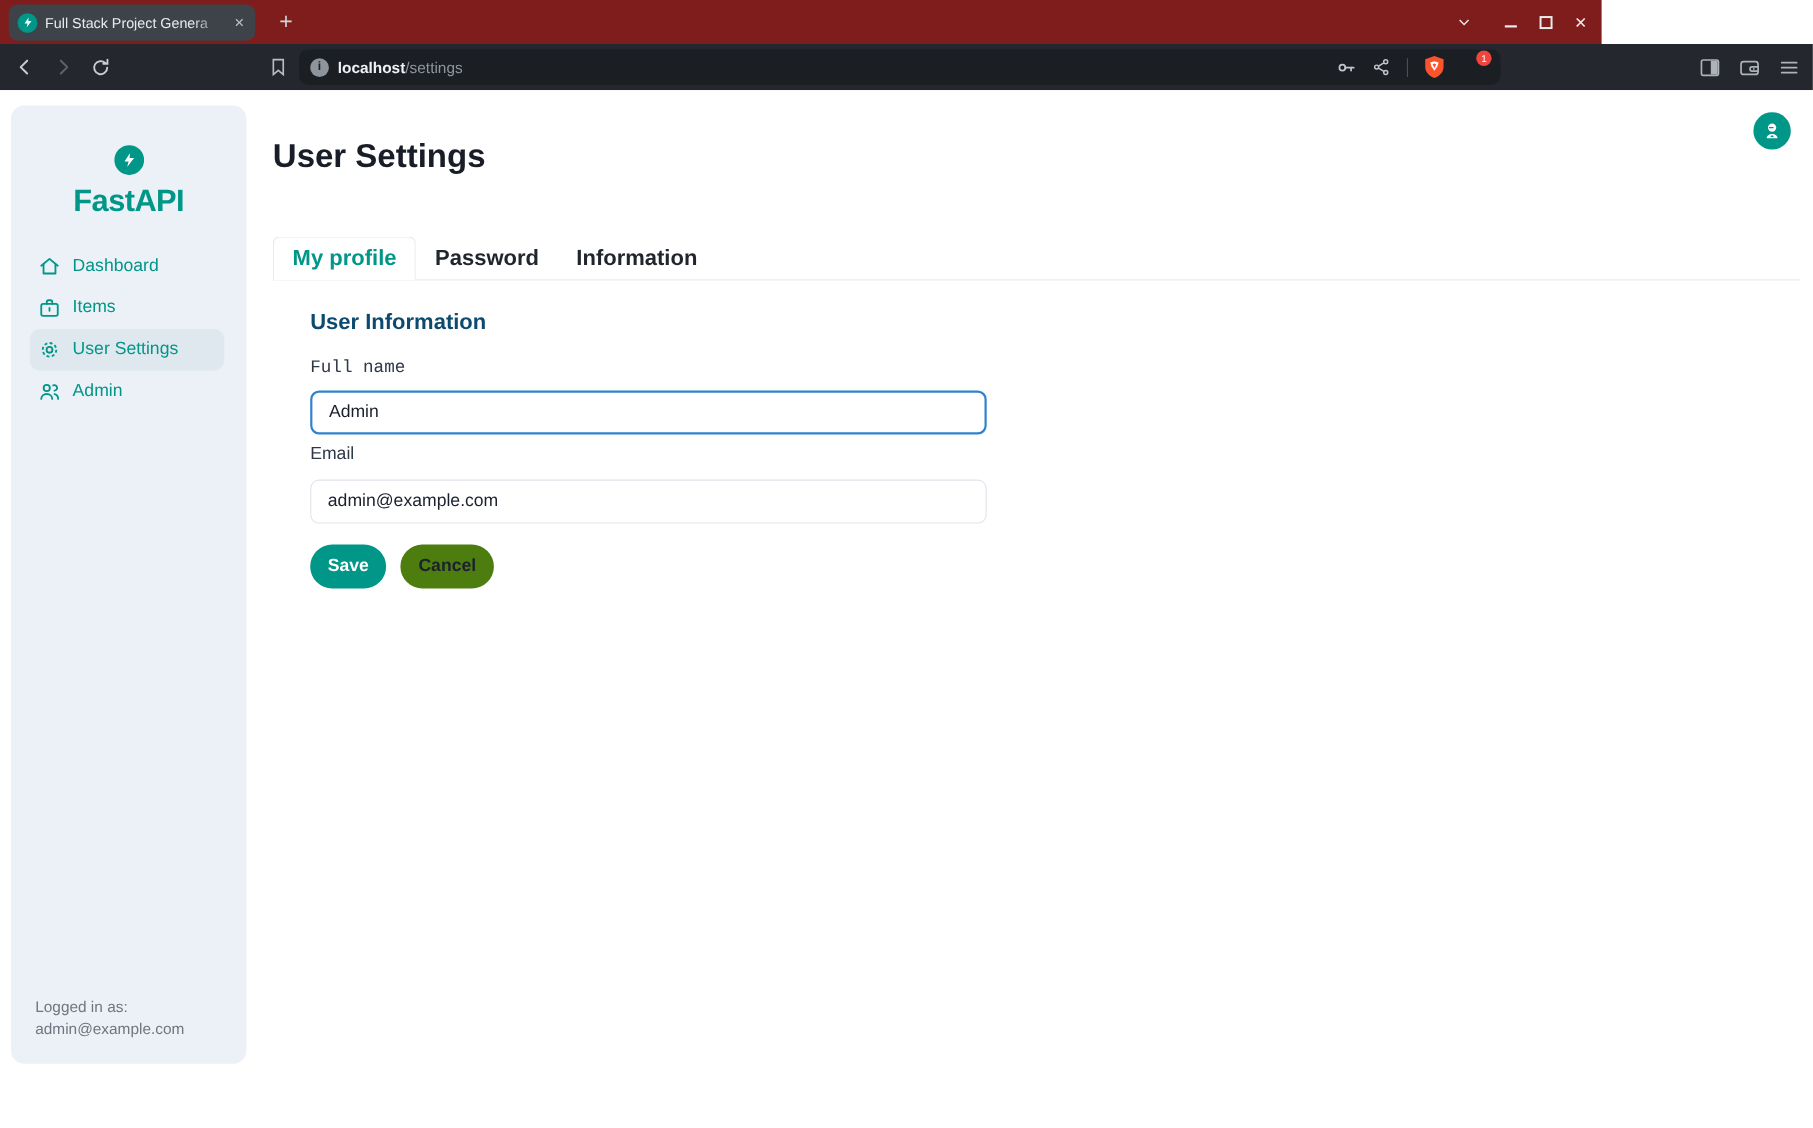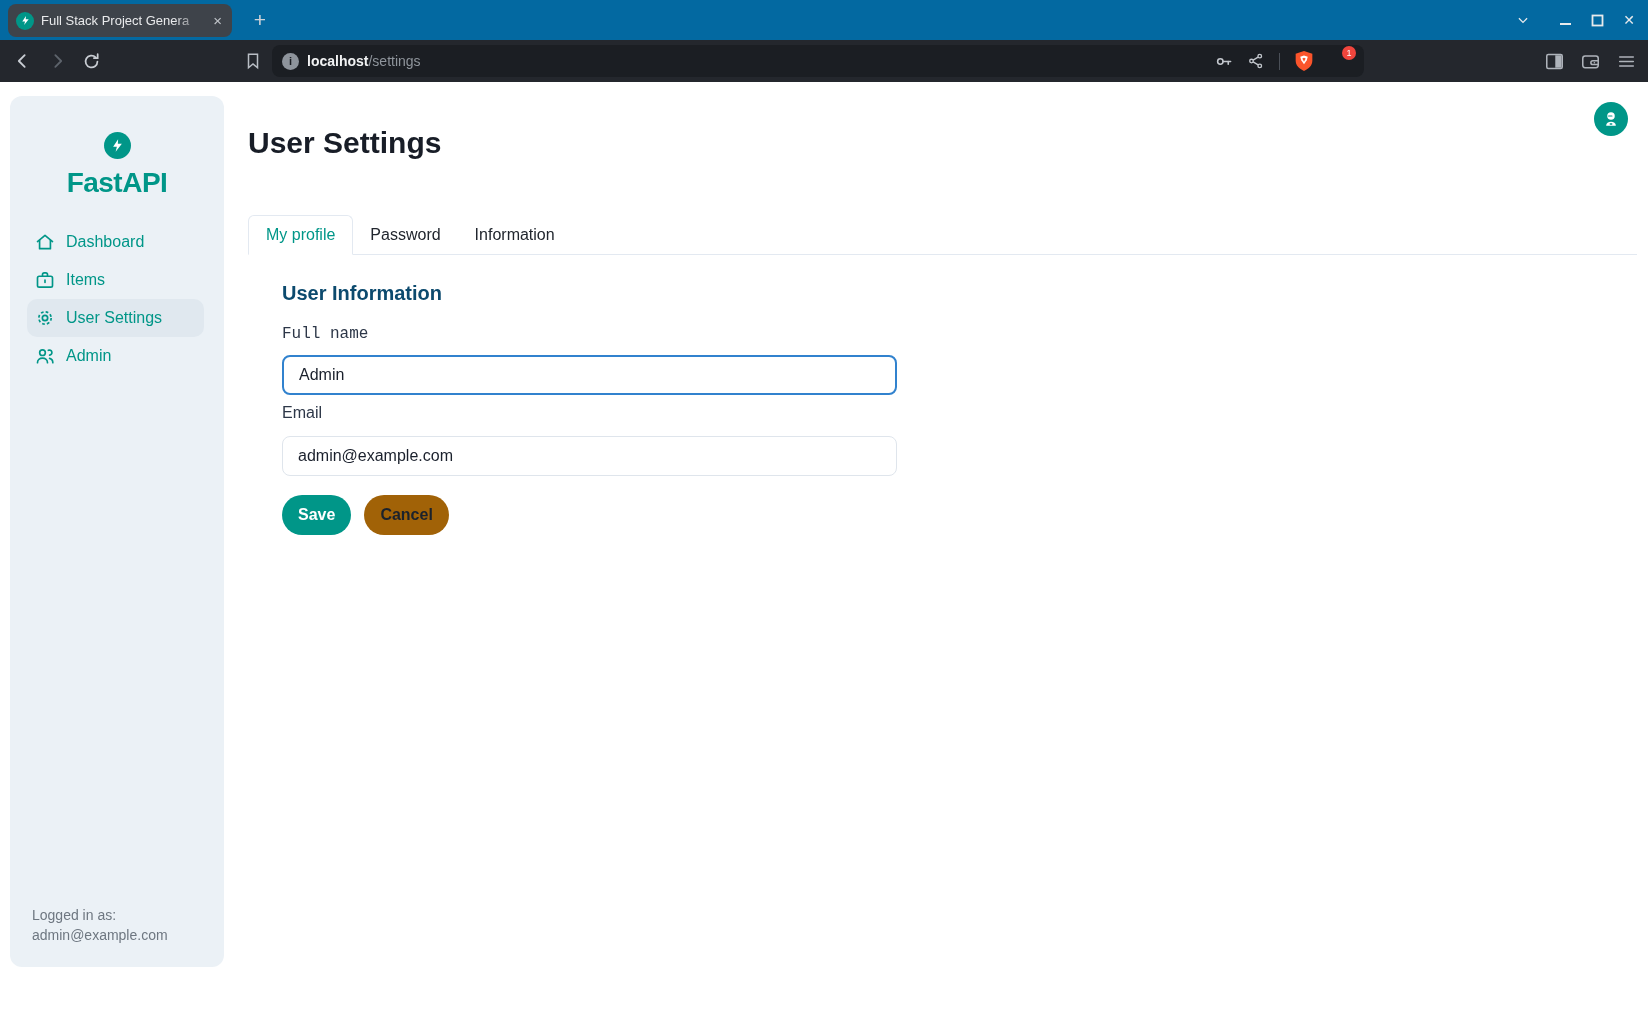--- a/index.html
+++ b/index.html
@@ -1,20 +1,20 @@
 <!DOCTYPE html>
 <html><head>
 <meta charset="utf-8">
 <style>
   * { margin:0; padding:0; box-sizing:border-box; }
   html,body { width:1648px; height:1025px; overflow:hidden; background:#fff;
     font-family:"Liberation Sans", sans-serif; }
 
   
-  .tabbar { position:absolute; left:0; top:0; width:1648px; height:40px; background:#0369a1; }
+  .tabbar { position:absolute; left:0; top:0; width:1456px; height:40px; background:#7f1d1d; }
   .tab { position:absolute; left:8px; top:4px; width:224px; height:33px; background:#3e434a;
     border-radius:8px; display:flex; align-items:center; padding:0 8px; gap:7px; }
   .favicon { width:18px; height:18px; border-radius:50%; background:#009688; flex:0 0 auto;
     display:flex; align-items:center; justify-content:center; }
   .tab-title { color:#e9eaec; font-size:13px; white-space:nowrap; overflow:hidden; flex:1;
     -webkit-mask-image:linear-gradient(90deg,#000 82%,transparent); mask-image:linear-gradient(90deg,#000 82%,transparent); }
   .tab-close { color:#c0c4c9; font-size:15px; line-height:1; cursor:pointer; padding:0 2px; }
   .newtab { position:absolute; left:246px; top:6px; width:28px; height:28px; color:#cfd3d8;
     font-size:21px; display:flex; align-items:center; justify-content:center; border-radius:6px; }
   .wincontrols { position:absolute; right:6px; top:0; height:40px; display:flex; align-items:center; gap:6px; }
@@ -58,37 +58,37 @@
   .nav-item.active { background:#e0e8ef; }
   .sb-footer { position:absolute; left:22px; bottom:22px; color:#6e7781; font-size:14px; line-height:20px; }
 
   .avatar-btn { position:absolute; left:1594px; top:20px; width:34px; height:34px; border-radius:50%;
     background:#009688; display:flex; align-items:center; justify-content:center; cursor:pointer; }
 
   .h1 { position:absolute; left:248px; top:44px; font-size:30px; font-weight:bold; color:#181d27; }
 
   .tabstrip { position:absolute; left:248px; top:133px; width:1389px; height:40px;
     border-bottom:1px solid #e3e9f1; display:flex; }
-  .ptab { height:40px; padding:0 17px; display:flex; align-items:center; font-size:16px;
-    color:#21262e; font-weight:400; cursor:pointer;text-align:right; }
+  .ptab { height:40px; padding:0 17px; display:flex; align-items:center; font-size:20px;
+    color:#21262e; font-weight:700; cursor:pointer;text-align:right; }
   .ptab.active { color:#009688; background:#fff; border:1px solid #e3e9f1; border-bottom:1px solid #fff;
     border-radius:6px 6px 0 0; margin-bottom:-1px; }
 
   .section-title { position:absolute; left:282px; top:200px; font-size:20px; font-weight:bold; color:#0c4a6e; }
   .flabel { position:absolute; left:282px; font-size:16px; color:#2d3748; }
   .flabel.l1 { top:243px;font-family:Liberation Mono, monospace; } .flabel.l2 { top:322px; }
   .field { position:absolute; left:282px; width:615px; height:40px; border-radius:8px;
     font-size:16px; color:#1a202c; background:#fff; padding:0 15px; outline:none; font-family:"Liberation Sans",sans-serif; }
   .field.f1 { top:273px; border:2px solid #3182ce; }
   .field.f2 { top:354px; border:1px solid #dfe5ec; }
   .btnrow { position:absolute; left:282px; top:413px; display:flex; gap:13px; }
   .btn { height:40px; border:none; border-radius:20px; font-size:16px; font-weight:bold;
     font-family:"Liberation Sans",sans-serif; cursor:pointer; padding:0 16px; }
   .btn.save { background:#009688; color:#fff; }
-  .btn.cancel { background:#a16207; color:#1b222c; }
+  .btn.cancel { background:#4d7c0f; color:#1b222c; }
 
   svg { display:block; }
 </style>
 </head>
 <body>
 
 <div class="tabbar">
   <div class="tab">
     <span class="favicon">
       <svg width="11" height="11" viewBox="0 0 24 24">

